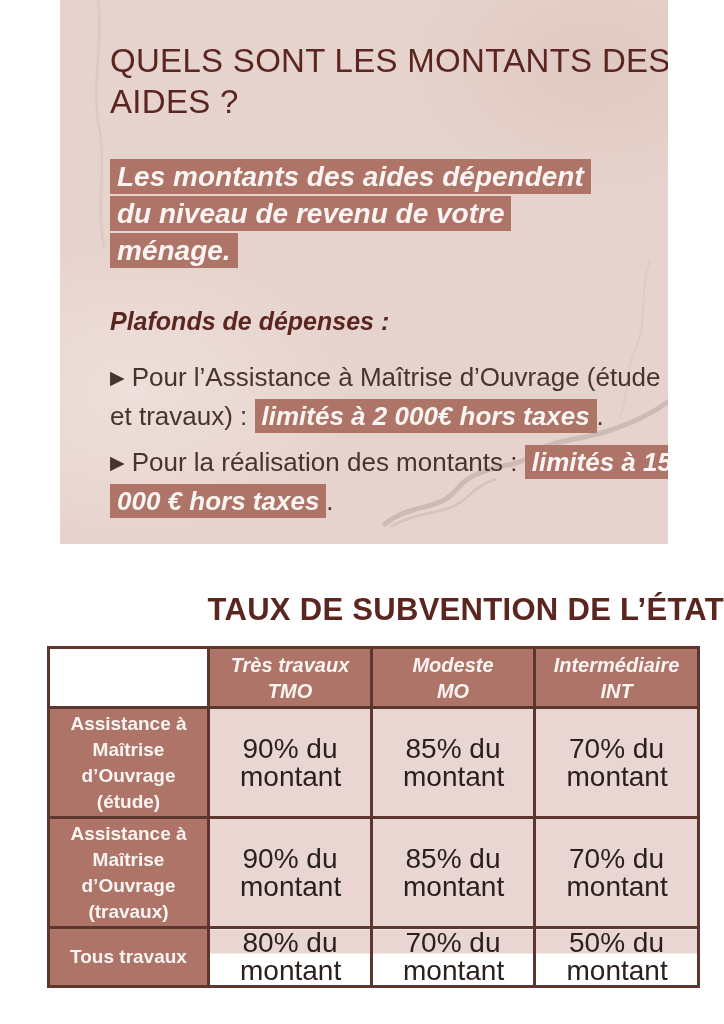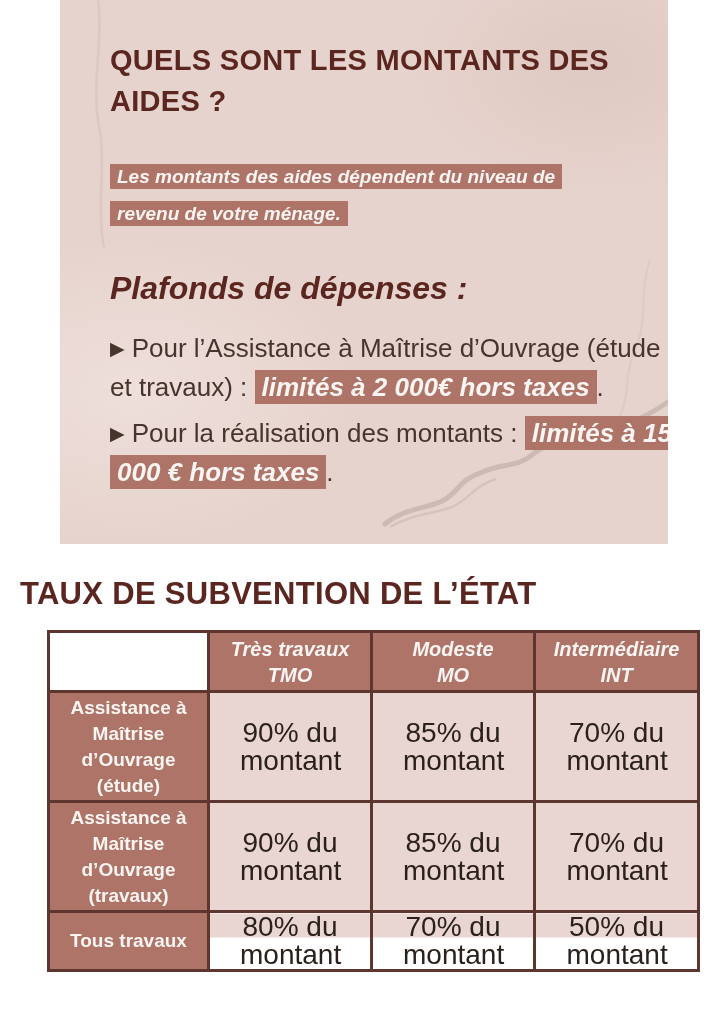--- a/index.html
+++ b/index.html
@@ -26,47 +26,47 @@
   .cracks {
     position: absolute; left: 0; top: 0;
     width: 608px; height: 544px;
     pointer-events: none;
   }
   .hero > .txt { position: relative; }
 
   .title {
     margin: 0;
     width: 565px;
-    font-size: 29px;
+    font-size: 33px;
     line-height: 41px;
-    font-weight: bold;
+    font-weight: normal;
     letter-spacing: 0.3px;
     color: var(--maroon, #5b2620);
   }
 
   .hl {
     background: var(--accent-rose, #ae7468);
     color: var(--highlight-text, #faf5f2);
     font-weight: bold;
     font-style: italic;
     padding: 2px 7px;
     -webkit-box-decoration-break: clone;
     box-decoration-break: clone;
   }
 
   .intro {
     margin: 36px 0 16px;
     width: 505px;
-    font-size: 19px;
+    font-size: 28px;
     line-height: 37px;
   }
 
   .subheading {
     margin: 38px 0 0;
-    font-size: 32px;
+    font-size: 25px;
     font-weight: bold;
     font-style: italic;
     color: var(--maroon, #5b2620);
   }
 
   .bullet {
     margin: 23px 0 0;
     width: 565px;
     font-size: 26px;
     line-height: 37px;
@@ -75,22 +75,22 @@
   .bullet + .bullet { margin-top: 9px; }
   .tri {
     font-family: "DejaVu Sans", sans-serif;
     font-size: 19px;
     margin-right: 7px;
     position: relative; top: -2px;
   }
 
   
   .section-title {
-    margin: 30px 0 0 20px;
-    text-align: left;
+    margin: 46px 0 0 20px;
+    text-align: right;
     font-size: 31px;
     line-height: 40px;
     font-weight: bold;
     letter-spacing: 0.3px;
     color: var(--maroon, #5b2620);
   }
 
   table.subsidy {
     border-collapse: collapse;
     table-layout: fixed;

